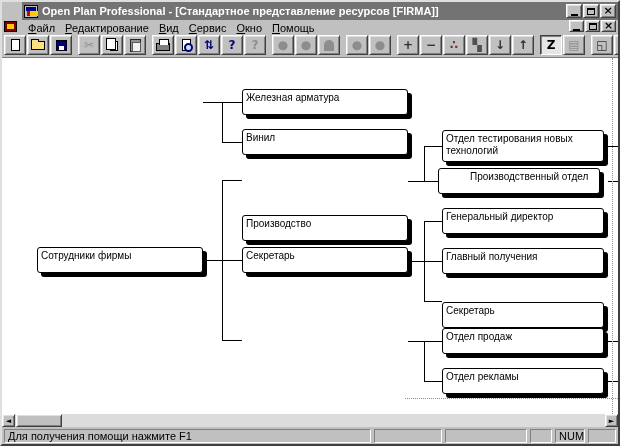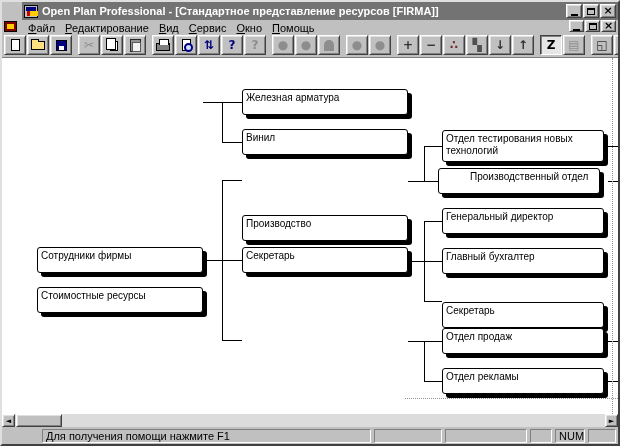--- a/index.html
+++ b/index.html
@@ -69,21 +69,21 @@
     box-shadow:inset 1px 1px 0 #dfdfdf, inset -1px -1px 0 #808080; display:flex; align-items:center; justify-content:center;
     font-size:7px; color:#000; padding:0; font-family:"DejaVu Sans", sans-serif; }
   .sb-thumb { position:absolute; left:14px; top:0; width:46px; height:13px; background:#c0c0c0; border:1px solid;
     border-color:#fff #404040 #404040 #fff; box-shadow:inset 1px 1px 0 #dfdfdf, inset -1px -1px 0 #808080; }
   .sb-track { flex:1; }
 
   
   .statusbar { height:17px; display:flex; align-items:center; gap:3px; padding:2px 2px 1px 2px; }
   .sb-panel { height:14px; border:1px solid; border-color:#808080 #fff #fff #808080; font-size:11px; line-height:12px;
     color:#000; padding:0 3px; white-space:nowrap; overflow:hidden; }
-  .sb-panel.grow { flex:1;margin-left:38px; }
+  .sb-panel.grow { flex:1; }
 </style>
 </head>
 <body>
 
 <div class="window">
 
   <div class="titlebar">
     <span class="app-icon"></span>
     <span class="title-text">Open Plan Professional - [Стандартное представление ресурсов [FIRMA]]</span>
     <span class="win-btns">
@@ -244,34 +244,31 @@
       </div>
       <div class="node" style="left: 240px; top: 109px; width: 166px; height: 26px; margin-top: 48px;">
         <span class="node-label">Производство</span>
       </div>
       <div class="node" style="left: 240px; top: 189px; width: 166px; height: 26px;">
         <span class="node-label">Секретарь</span>
       </div>
       <div class="node" style="left: 35px; top: 189px; width: 166px; height: 26px;">
         <span class="node-label">Сотрудники фирмы</span>
       </div>
-      <div class="node" style="left: 35px; top: 229px; width: 166px; height: 26px;">
-        <span class="node-label">Стоимостные ресурсы</span>
-      </div>
       <div class="node" style="left: 440px; top: 72px; width: 162px; height: 32px;">
         <span class="node-label">Отдел тестирования новых технологий</span>
       </div>
       <div class="node" style="left: 436px; top: 110px; width: 162px; height: 26px; padding-left: 28px;">
         <span class="node-label">Производственный отдел</span>
       </div>
       <div class="node" style="left: 440px; top: 150px; width: 162px; height: 26px;">
         <span class="node-label">Генеральный директор</span>
       </div>
       <div class="node" style="left: 440px; top: 190px; width: 162px; height: 26px;">
-        <span class="node-label">Главный бухгалтер</span>
+        <span class="node-label">Главный получения</span>
       </div>
       <div class="node" style="left: 440px; top: 244px; width: 162px; height: 26px;">
         <span class="node-label">Секретарь</span>
       </div>
       <div class="node" style="left: 440px; top: 270px; width: 162px; height: 26px;">
         <span class="node-label">Отдел продаж</span>
       </div>
       <div class="node" style="left: 440px; top: 310px; width: 162px; height: 26px;">
         <span class="node-label">Отдел рекламы</span>
       </div>

